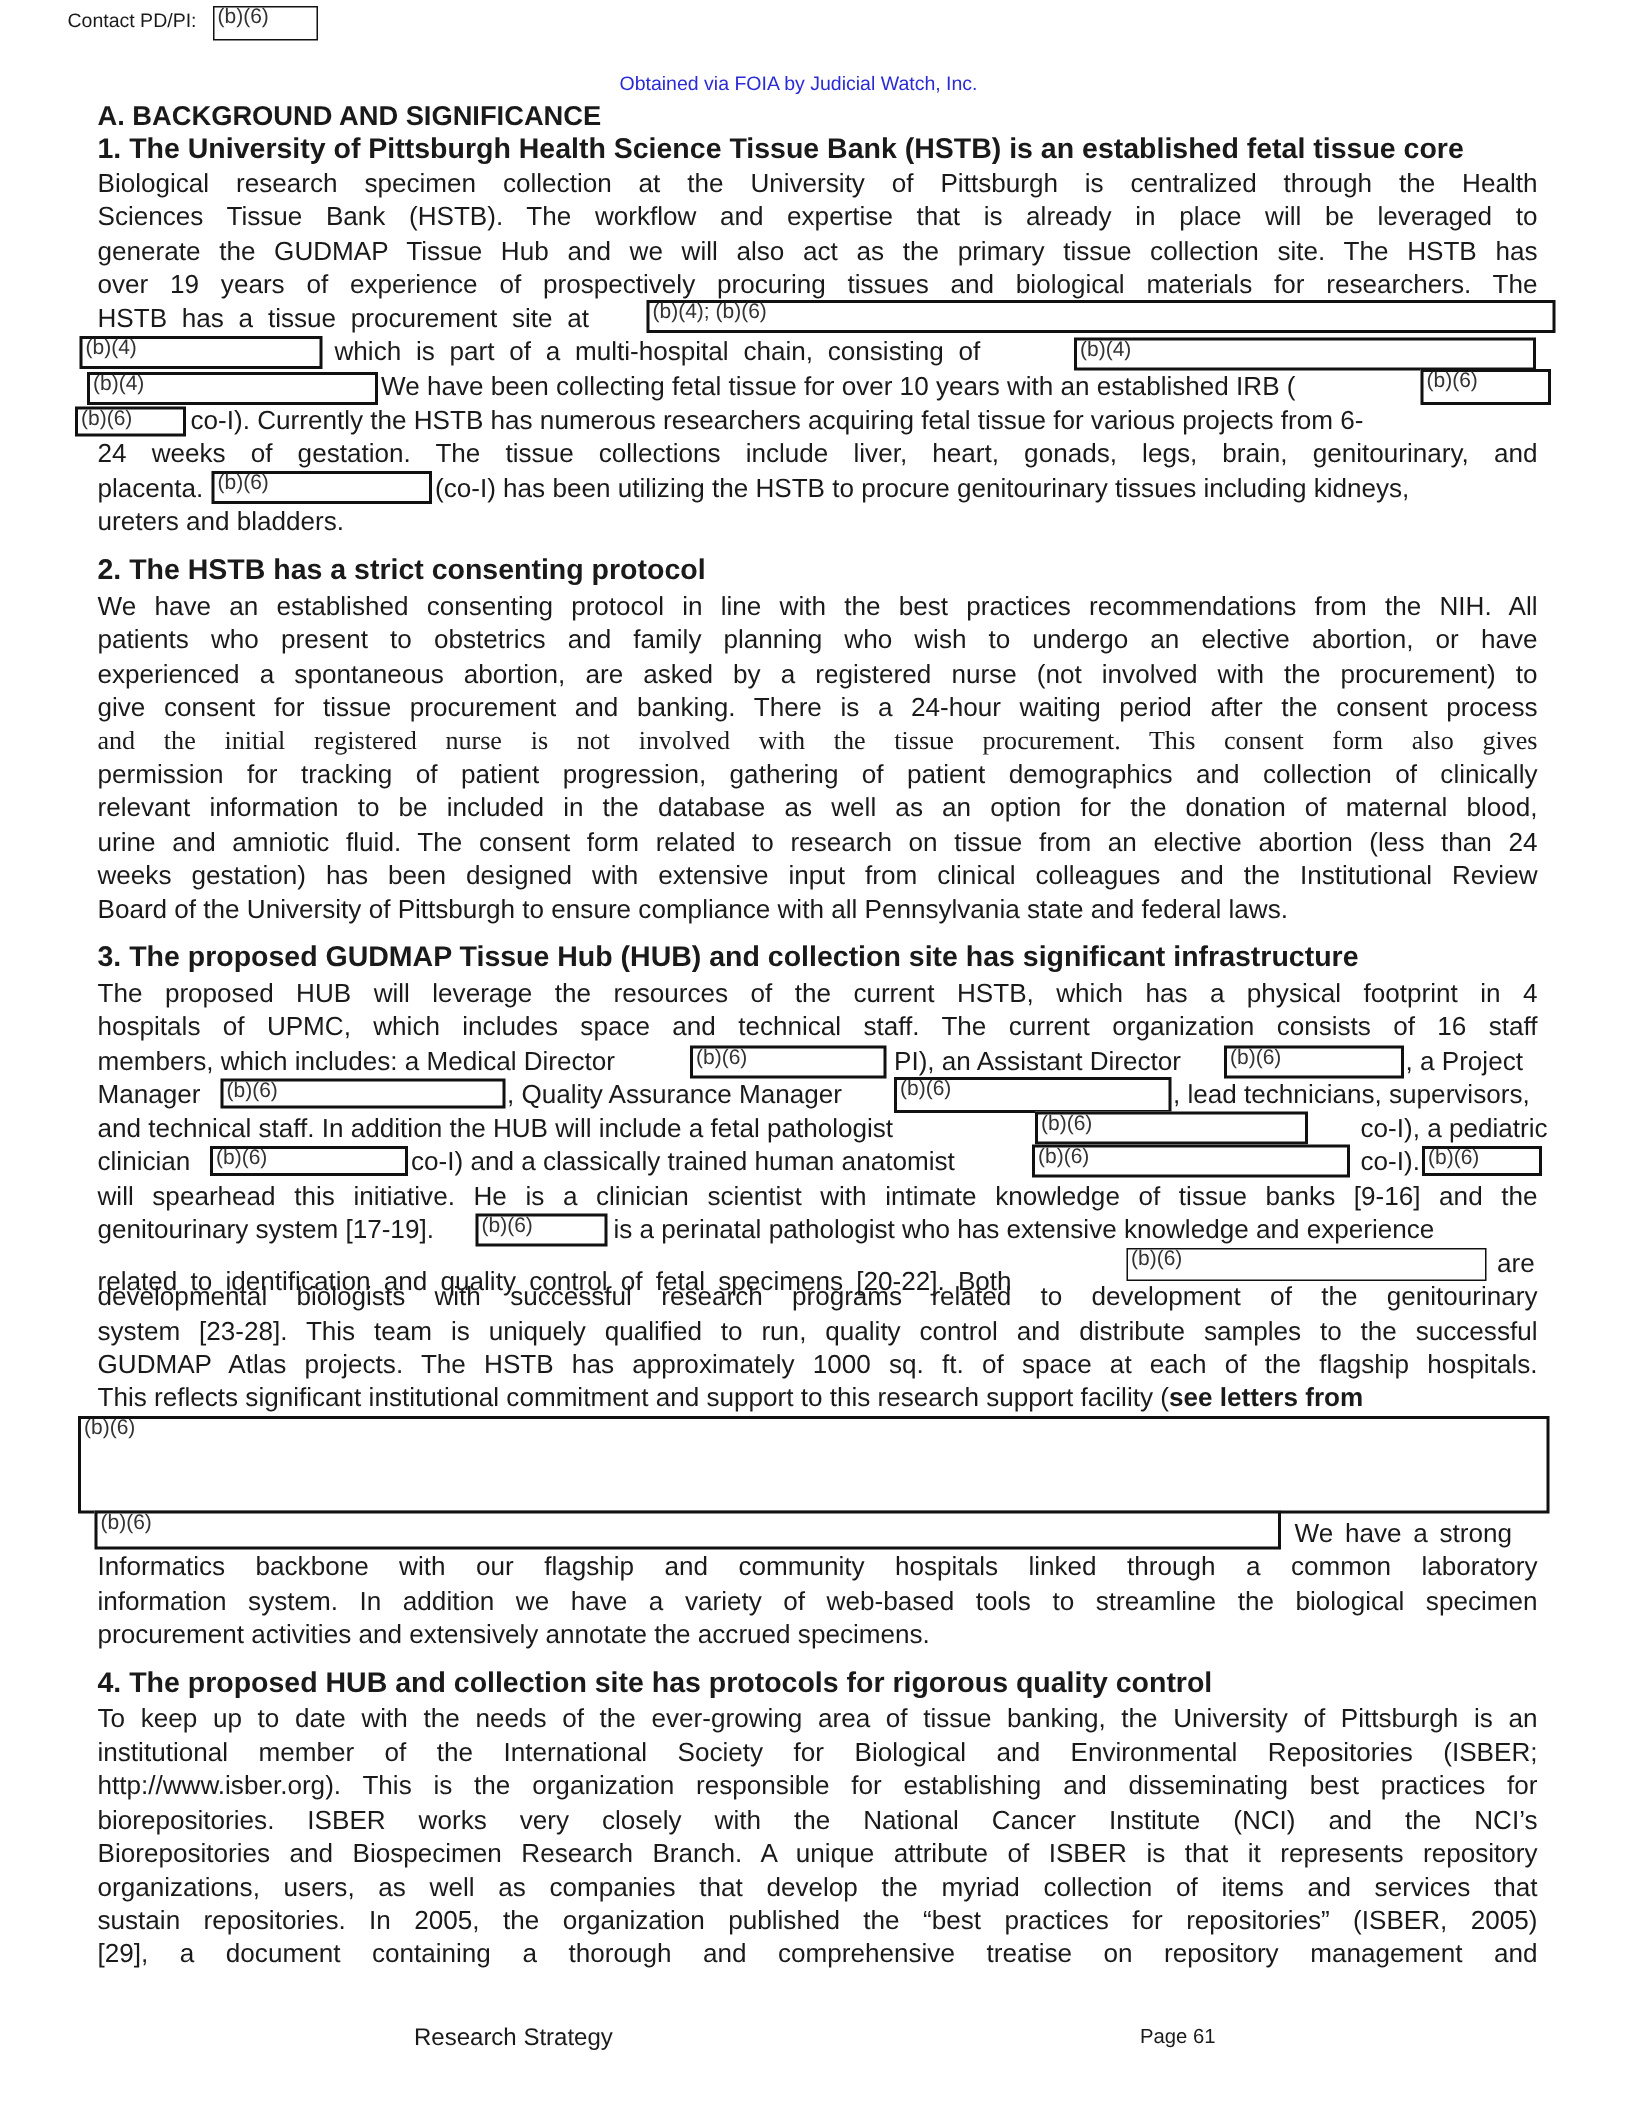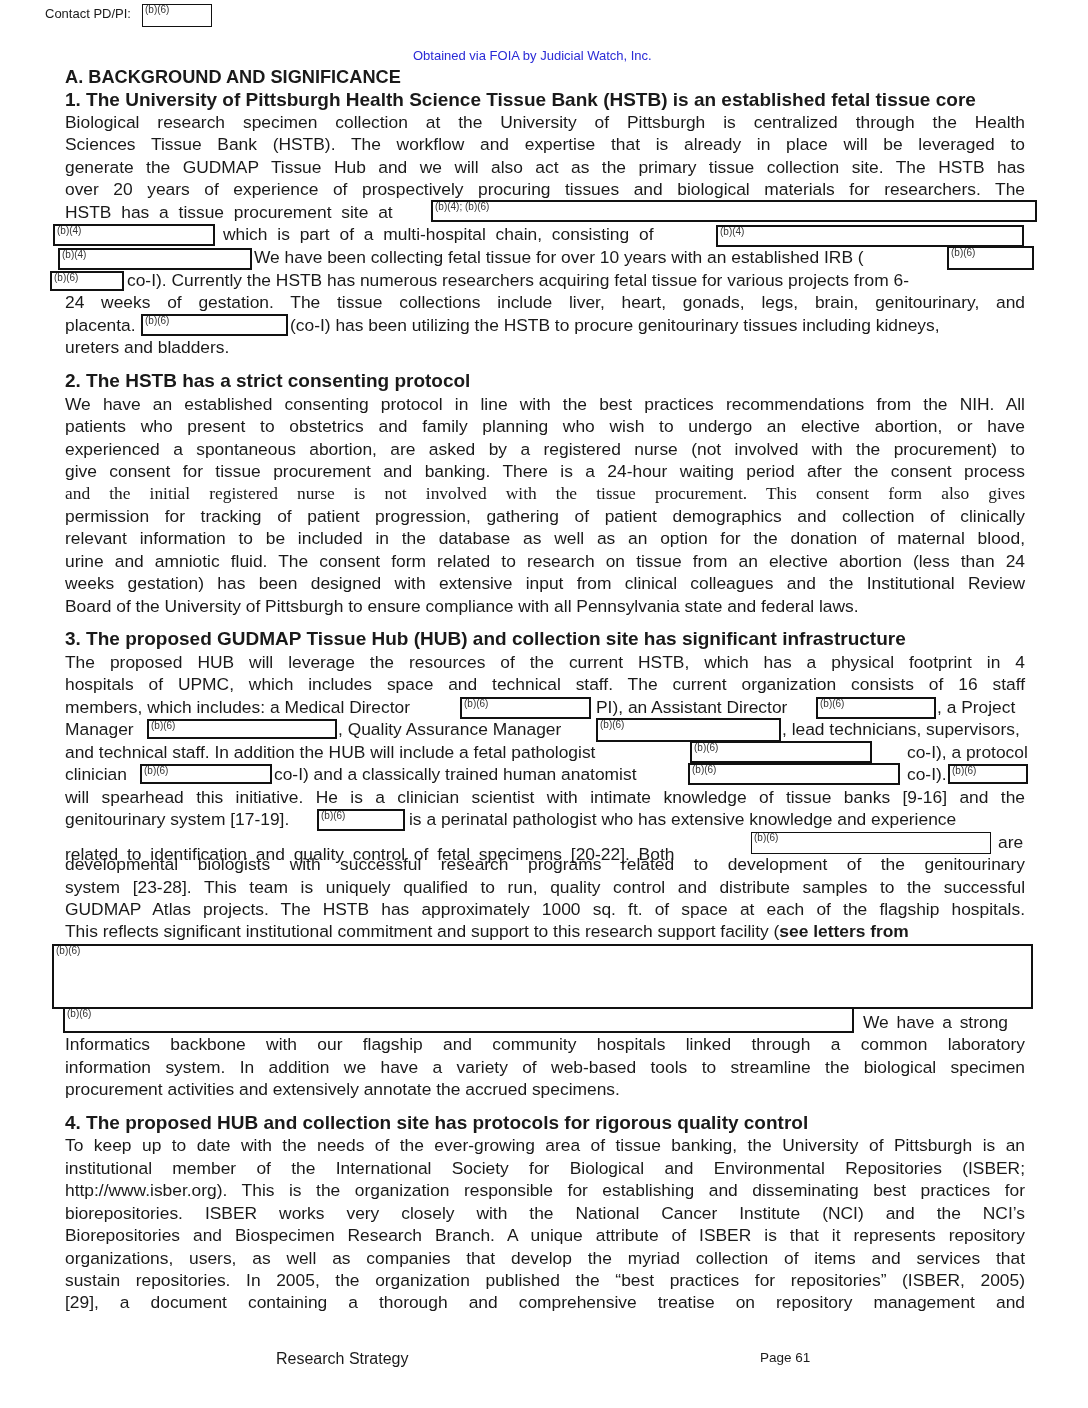--- a/index.html
+++ b/index.html
@@ -4,41 +4,41 @@
 <style>
   html, body { margin:0; padding:0; background:#ffffff; }
   body { width:1088px; height:1408px; position:relative; overflow:hidden;
          font-family:"Liberation Sans", sans-serif; color:#1a1a1a; }
   .abs { position:absolute; white-space:nowrap; }
   .line { position:absolute; left:65px; width:960px; font-size:17.4px; line-height:22px;
           white-space:nowrap; text-align-last:justify; text-align:justify; }
   .line.last { text-align-last:left; }
   .h { position:absolute; left:65px; font-weight:bold; font-size:19px; line-height:22px; white-space:nowrap; }
   .box { position:absolute; border:2px solid #111; background:#fff; box-sizing:border-box; }
-  .box .code { position:absolute; left:2px; top:0px; font-size:10px; line-height:10px; color:#333; }
+  .box .code { position:absolute; left:2px; top:0px; font-size:14px; line-height:10px; color:#333; }
   .seg { position:absolute; white-space:nowrap; font-size:17.4px; line-height:22px; }
   .j { display:flex; justify-content:space-between;margin-top:12px; }
   .foia { color:#2a2ad6; font-size:13px; }
 </style>
 </head>
 <body>
 
 <div class="abs" style="left:45px;top:6px;font-size:13px;">Contact PD/PI:</div>
 <div class="box" style="left:142px;top:4px;width:70px;height:23px;border-width:1.5px;">
     <span class="code">(b)(6)</span>
   </div>
 <div class="abs foia" style="left:413px;top:48px;">Obtained via FOIA by Judicial Watch, Inc.</div>
 
 <div class="h" style="top:66px;font-size:18.2px;">A. BACKGROUND AND SIGNIFICANCE</div>
 
 <div class="h" style="top:89px;">1. The University of Pittsburgh Health Science Tissue Bank (HSTB) is an established fetal tissue core</div>
 <div class="line" style="top:111px;">Biological research specimen collection at the University of Pittsburgh is centralized through the Health</div>
 <div class="line" style="top:133px;">Sciences Tissue Bank (HSTB). The workflow and expertise that is already in place will be leveraged to</div>
 <div class="line" style="top:156px;">generate the GUDMAP Tissue Hub and we will also act as the primary tissue collection site. The HSTB has</div>
-<div class="line" style="top:178px;">over 20 years of experience of prospectively procuring tissues and biological materials for researchers. The</div>
+<div class="line" style="top:178px;">over 19 years of experience of prospectively procuring tissues and biological materials for researchers. The</div>
 
 <div class="seg" style="left:65px;top:201px;word-spacing:5px;">HSTB has a tissue procurement site at</div>
 <div class="box" style="left:431px;top:200px;width:606px;height:22px;">
     <span class="code">(b)(4); (b)(6)</span>
   </div>
 
 <div class="box" style="left:53px;top:224px;width:162px;height:22px;">
     <span class="code">(b)(4)</span>
   </div>
 <div class="seg" style="left:223px;top:223px;word-spacing:5px;">which is part of a multi-hospital chain, consisting of</div>
@@ -101,21 +101,21 @@
 <div class="seg" style="left:338px;top:718px;">, Quality Assurance Manager</div>
 <div class="box" style="left:596px;top:718px;width:185px;height:24px;">
     <span class="code">(b)(6)</span>
   </div>
 <div class="seg" style="left:782px;top:718px;">, lead technicians, supervisors,</div>
 
 <div class="seg" style="left:65px;top:741px;">and technical staff. In addition the HUB will include a fetal pathologist</div>
 <div class="box" style="left:690px;top:741px;width:182px;height:22px;">
     <span class="code">(b)(6)</span>
   </div>
-<div class="seg" style="left:907px;top:741px;">co-I), a protocol</div>
+<div class="seg" style="left:907px;top:741px;">co-I), a pediatric</div>
 
 <div class="seg" style="left:65px;top:763px;">clinician</div>
 <div class="box" style="left:140px;top:764px;width:132px;height:20px;">
     <span class="code">(b)(6)</span>
   </div>
 <div class="seg" style="left:274px;top:763px;">co-I) and a classically trained human anatomist</div>
 <div class="box" style="left:688px;top:763px;width:212px;height:22px;">
     <span class="code">(b)(6)</span>
   </div>
 <div class="seg" style="left:907px;top:763px;">co-I).</div>

